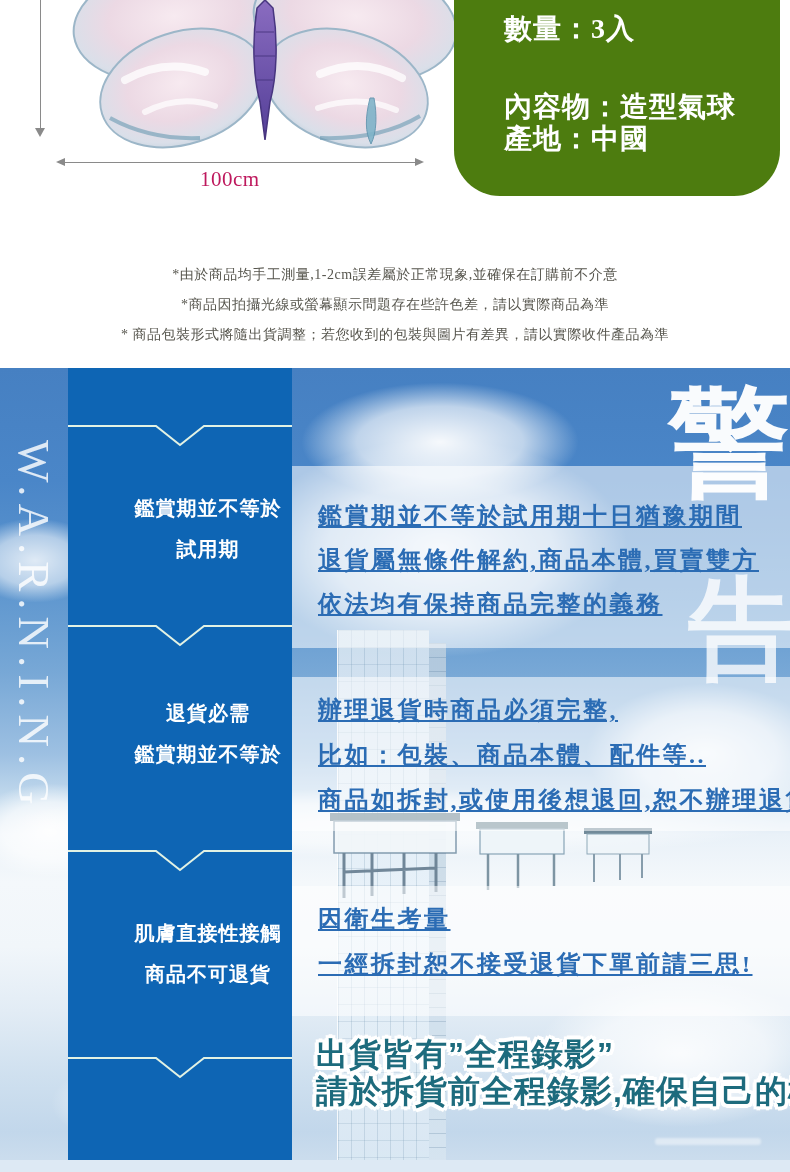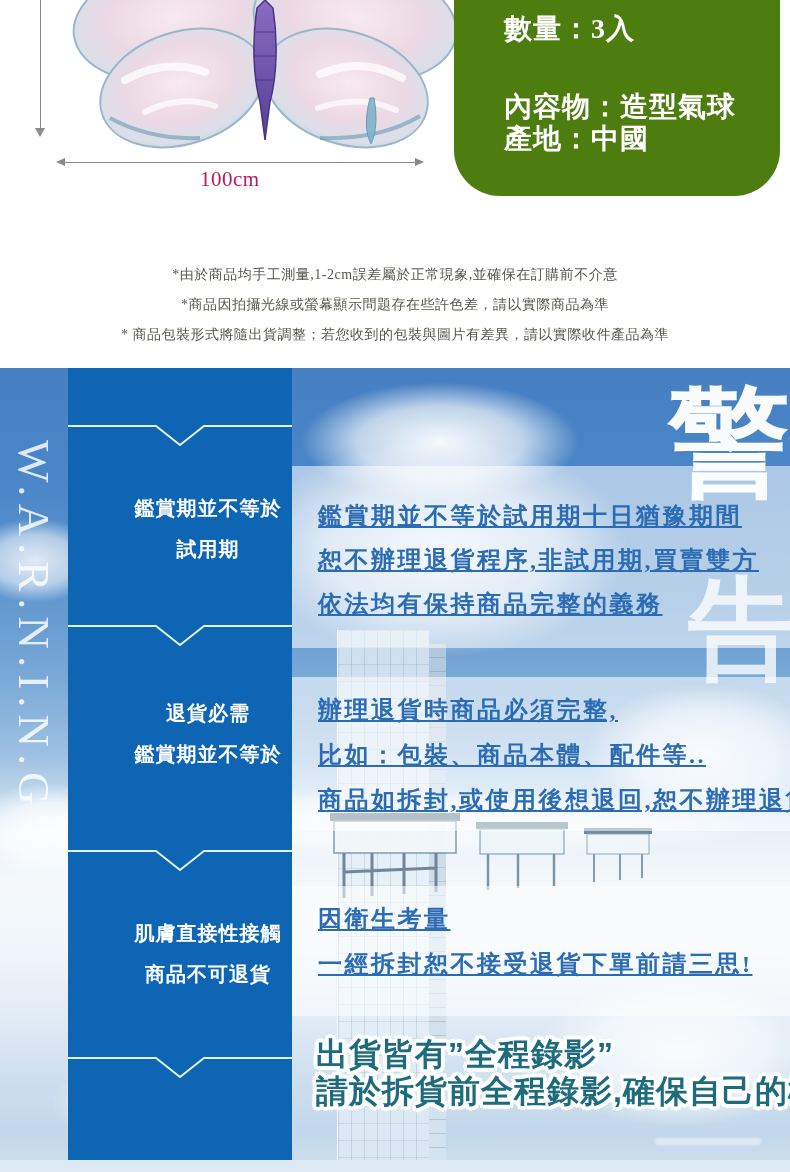--- a/index.html
+++ b/index.html
@@ -183,21 +183,21 @@
       <path d="M160,44 L160,80 M190,44 L190,78 M226,44 L226,76" stroke="#78909f" stroke-width="2.5" fill="none"></path>
       <rect x="256" y="18" width="68" height="6" fill="#6b8594"></rect>
       <rect x="259" y="24" width="62" height="20" fill="#f0f6fa" stroke="#8aa5b5" stroke-width="1"></rect>
       <path d="M266,44 L266,72 M292,44 L292,70 M314,44 L314,68" stroke="#8299a8" stroke-width="2" fill="none"></path>
     </svg>
     <div class="cloud c7"></div>
     <div class="cloud c8"></div>
 
     <div class="overlay-box box1">
       <div class="body-line">鑑賞期並不等於試用期十日猶豫期間</div>
-      <div class="body-line">恕不辦理退貨程序,非試用期,買賣雙方</div>
+      <div class="body-line">退貨屬無條件解約,商品本體,買賣雙方</div>
       <div class="body-line">依法均有保持商品完整的義務</div>
     </div>
     <div class="overlay-box box2">
       <div class="body-line">辦理退貨時商品必須完整,</div>
       <div class="body-line">比如：包裝、商品本體、配件等..</div>
       <div class="body-line">商品如拆封,或使用後想退回,恕不辦理退貨程序</div>
     </div>
     <div class="overlay-box box3">
       <div class="body-line">因衛生考量</div>
       <div class="body-line">一經拆封恕不接受退貨下單前請三思!</div>

